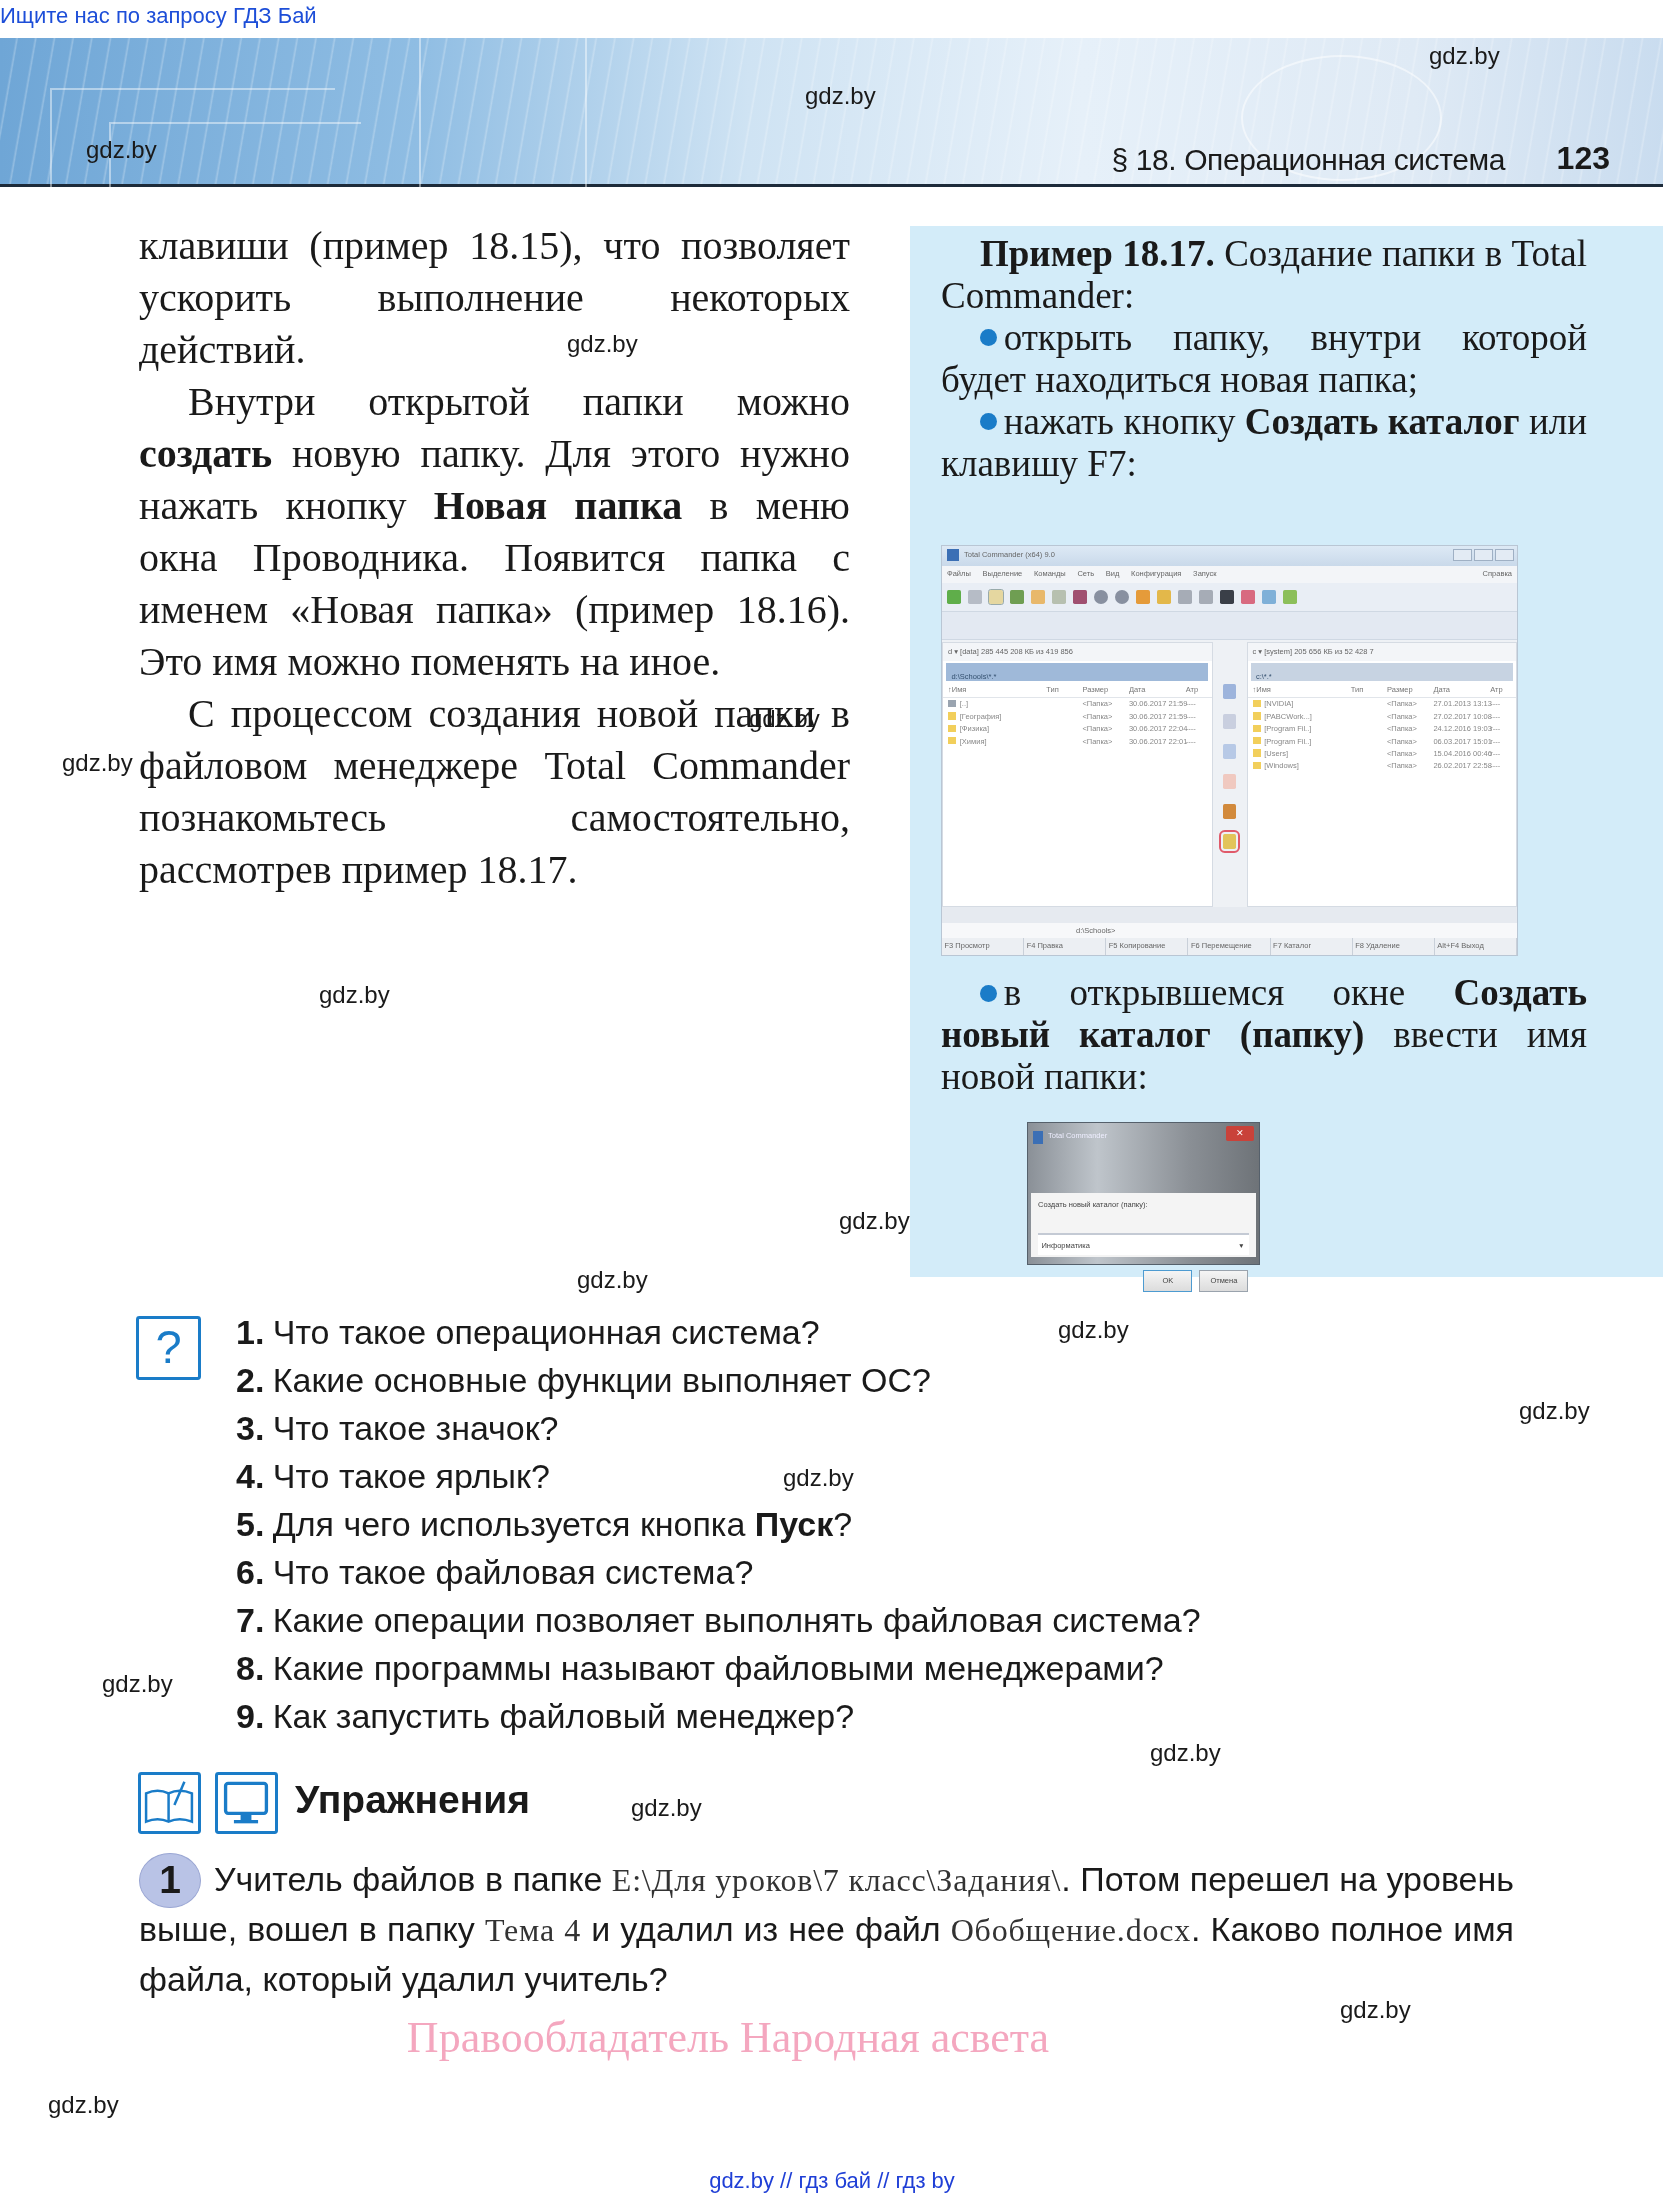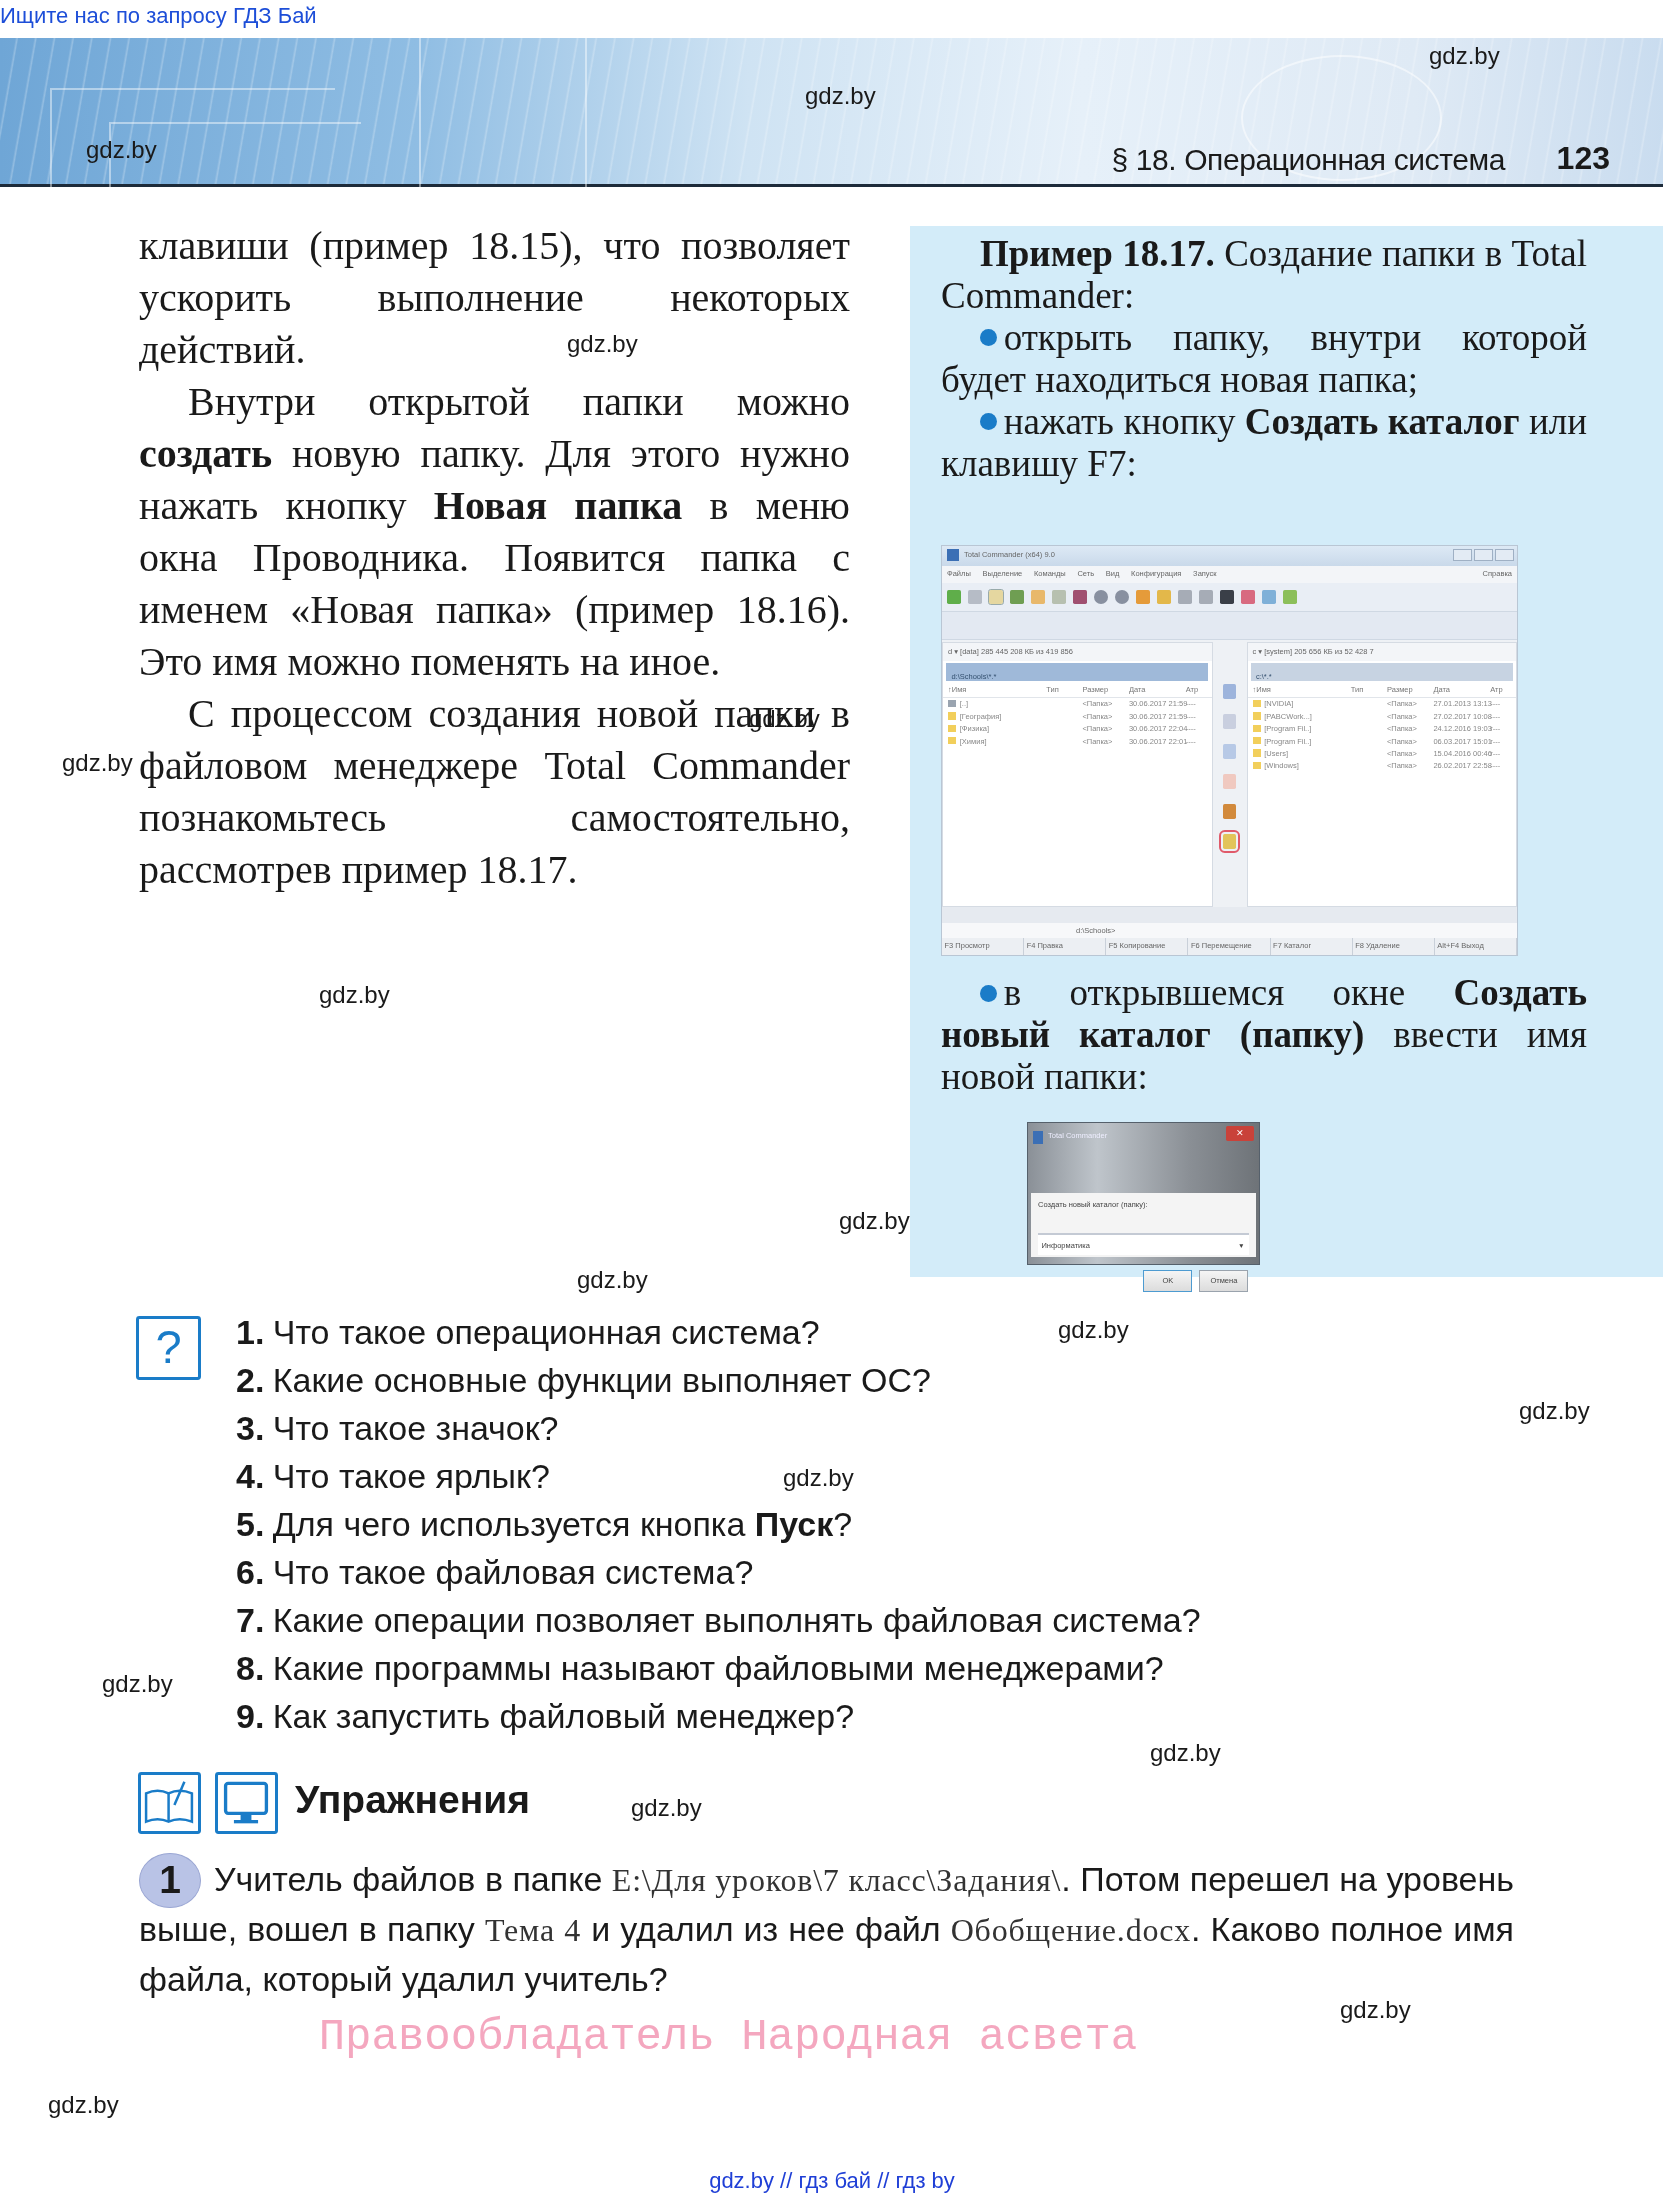--- a/index.html
+++ b/index.html
@@ -86,21 +86,21 @@
   .ex-icon { position: absolute; top: 1772px; width: 63px; height: 62px; border: 3.4px solid #1a7cc8; border-radius: 3.4px; }
   .ex-title { position: absolute; left: 295px; top: 1778px; font-family: "Liberation Sans", sans-serif; font-size: 39px; font-weight: bold; }
 
   .task-badge { position: absolute; left: 139px; top: 1853px; width: 62px; height: 55px; border-radius: 50%;
     background: #b9c3e6; border: 1.7px solid #9aa6d3; font-family: "Liberation Sans", sans-serif; font-size: 39px; font-weight: bold;
     text-align: center; line-height: 52px; }
   .task-text { position: absolute; left: 139px; top: 1855px; width: 1375px; font-family: "Liberation Sans", sans-serif; font-size: 34px; line-height: 49px; text-align: justify; }
   .task-text .first { text-indent: 75px; }
   .mono { font-family: "Liberation Serif", serif; font-size: 32px; color: #333; letter-spacing: 0.8px; }
 
-  .copyright { position: absolute; left: 0; width: 1456px; top: 2012px; text-align: center; font-family: Liberation Mono, monospace; font-size: 44px; color: #f4a7bf; }
+  .copyright { position: absolute; left: 0; width: 1456px; top: 2012px; text-align: center; font-family: Liberation Serif, serif; font-size: 44px; color: #f4a7bf; }
   .footer-links { position: absolute; left: 0; width: 1664px; top: 2168px; text-align: center; font-family: "Liberation Sans", sans-serif; font-size: 22px; color: #1f3fd6; }
 </style>
 </head>
 <body>
 
 <div class="top-banner">Ищите нас по запросу ГДЗ Бай</div>
 
 <div class="header-band">
   <div class="circuit" style="left:50px;top:50px;width:285px;height:109px;border-right:none;border-bottom:none;"></div>
   <div class="circuit" style="left:109px;top:84px;width:252px;height:84px;border-right:none;border-bottom:none;"></div>

